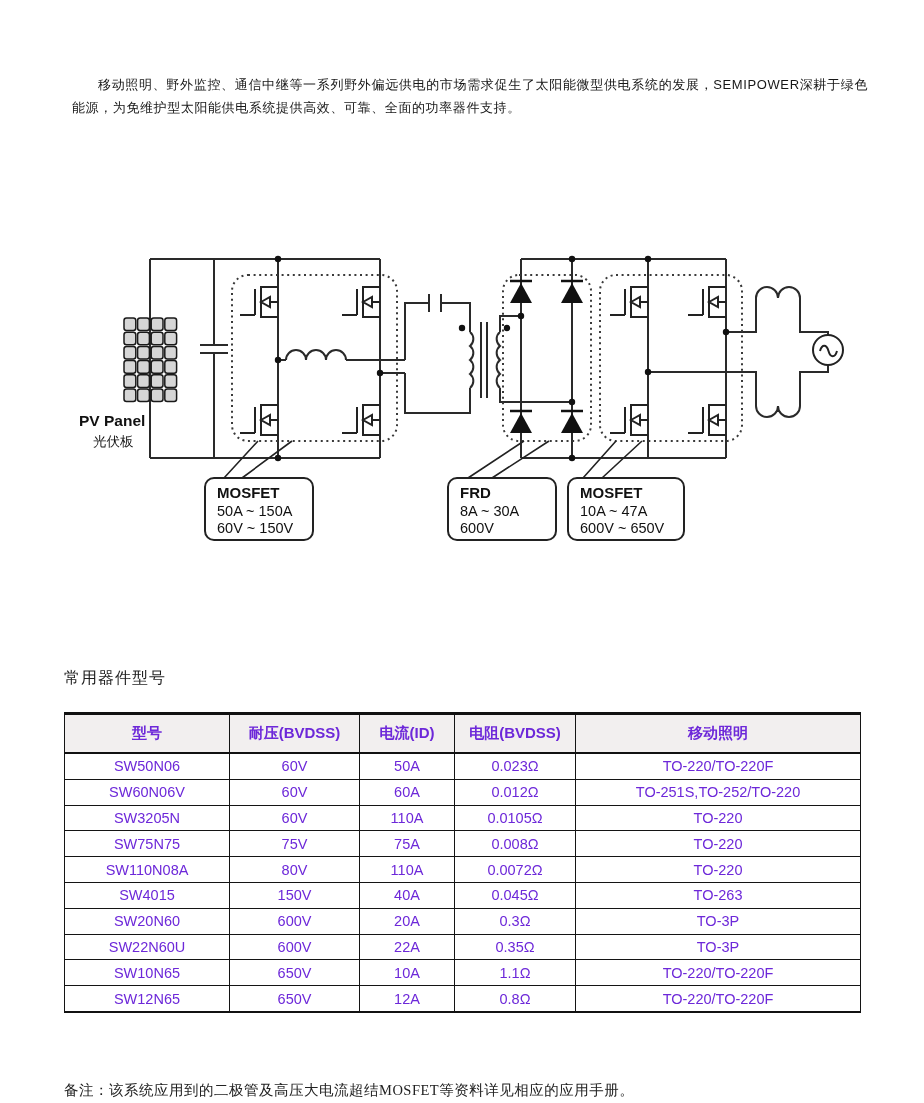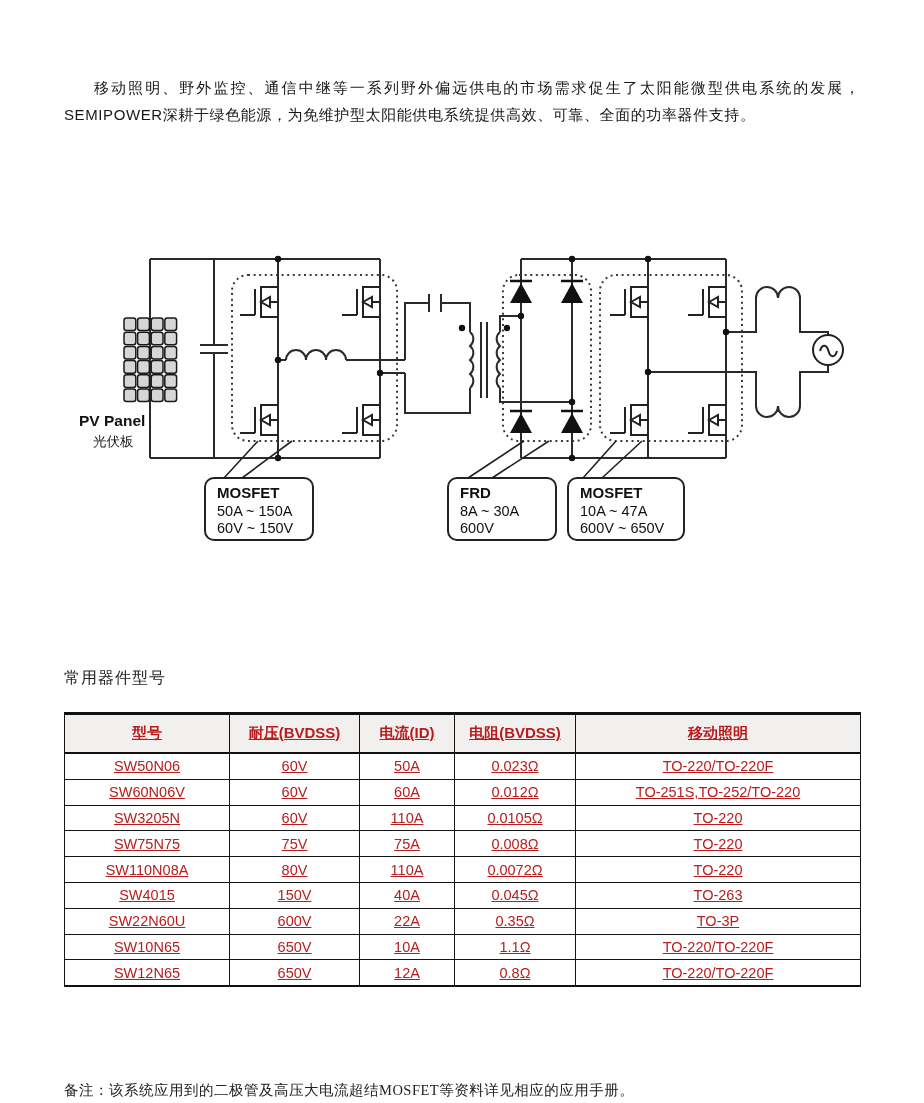--- a/index.html
+++ b/index.html
@@ -1,25 +1,25 @@
 <!DOCTYPE html>
 <html><head>
 <meta charset="utf-8">
 <style>
   html,body{margin:0;padding:0;background:#fff;}
   #page{position:relative;width:924px;height:1103px;background:#ffffff;overflow:hidden;
         font-family:"Liberation Sans","DejaVu Sans",sans-serif;color:#151515;}
-  .intro{position:absolute;left:64px;top:60px;width:796px;font-size:15px;line-height:1.78;
+  .intro{position:absolute;left:72px;top:60px;width:796px;font-size:13px;line-height:1.78;
          letter-spacing:.6px;text-indent:2em;color:#171717;text-align:justify;}
   .diagram{position:absolute;left:0;top:250px;width:924px;height:310px;}
   .section-title{position:absolute;left:64px;top:668px;font-size:16px;letter-spacing:1px;color:#1d1d1d;}
   .tbl{position:absolute;left:64px;top:712px;border-collapse:collapse;table-layout:fixed;width:796px;
        border-top:3px solid #111;border-bottom:2.5px solid #111;}
   .tbl th,.tbl td{border:1.5px solid #141414;text-align:center;vertical-align:middle;
-       font-size:14.5px;color:#b91c1c;padding:0;overflow:hidden;white-space:nowrap;text-decoration:underline;}
+       font-size:14.5px;color:#6d28d9;padding:0;overflow:hidden;white-space:nowrap;}
   .tbl th{height:37px;background:#f2efef;font-weight:bold;font-size:15px;border-bottom:2px solid #111;}
   .tbl td{height:24.8px;margin-left:13px;}
   .note{position:absolute;left:64px;top:1036px;width:820px;font-size:14.5px;color:#222;
         font-family:"Liberation Serif","DejaVu Serif",serif;letter-spacing:.5px;margin-top:45px;}
   svg text{font-family:"Liberation Sans","DejaVu Sans",sans-serif;}
   .cap-label{font-size:14.5px;fill:#111;}
   .cap-title{font-size:15px;font-weight:bold;fill:#111;}
 </style>
 </head>
 <body>
@@ -218,20 +218,27 @@
           <td>TO-220</td>
         </tr>
       <tr>
           <td>SW4015</td>
           <td>150V</td>
           <td>40A</td>
           <td>0.045Ω</td>
           <td>TO-263</td>
         </tr>
       <tr>
+          <td>SW20N60</td>
+          <td>600V</td>
+          <td>20A</td>
+          <td>0.3Ω</td>
+          <td>TO-3P</td>
+        </tr>
+      <tr>
           <td>SW22N60U</td>
           <td>600V</td>
           <td>22A</td>
           <td>0.35Ω</td>
           <td>TO-3P</td>
         </tr>
       <tr>
           <td>SW10N65</td>
           <td>650V</td>
           <td>10A</td>

